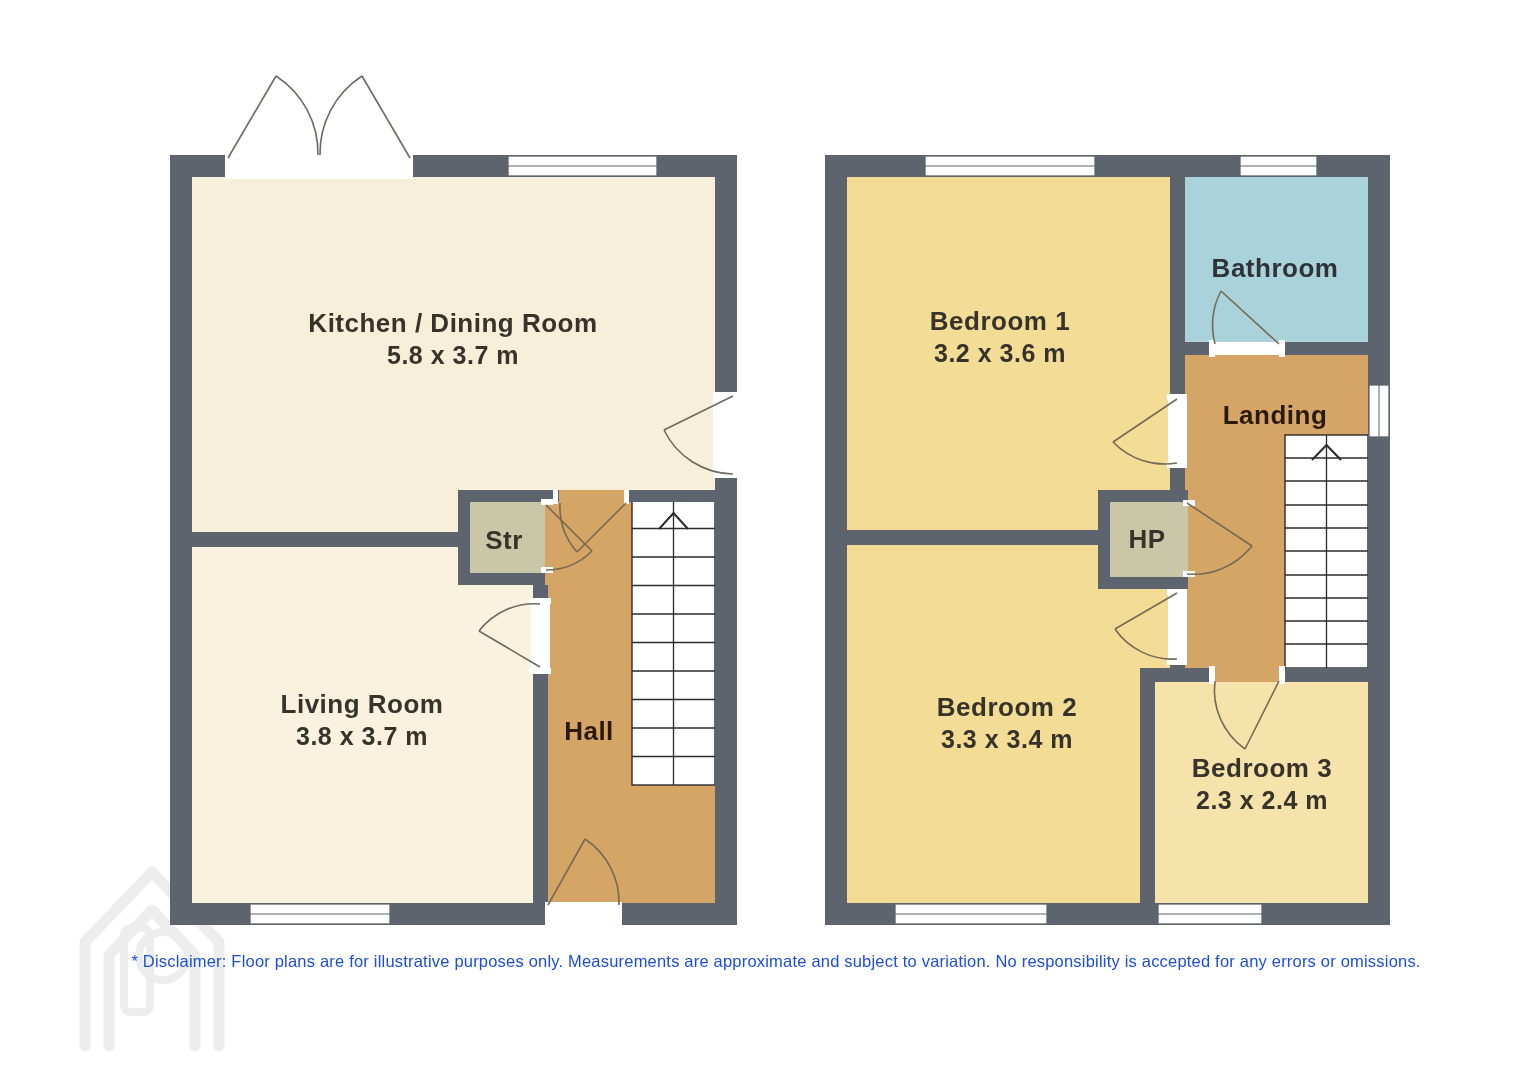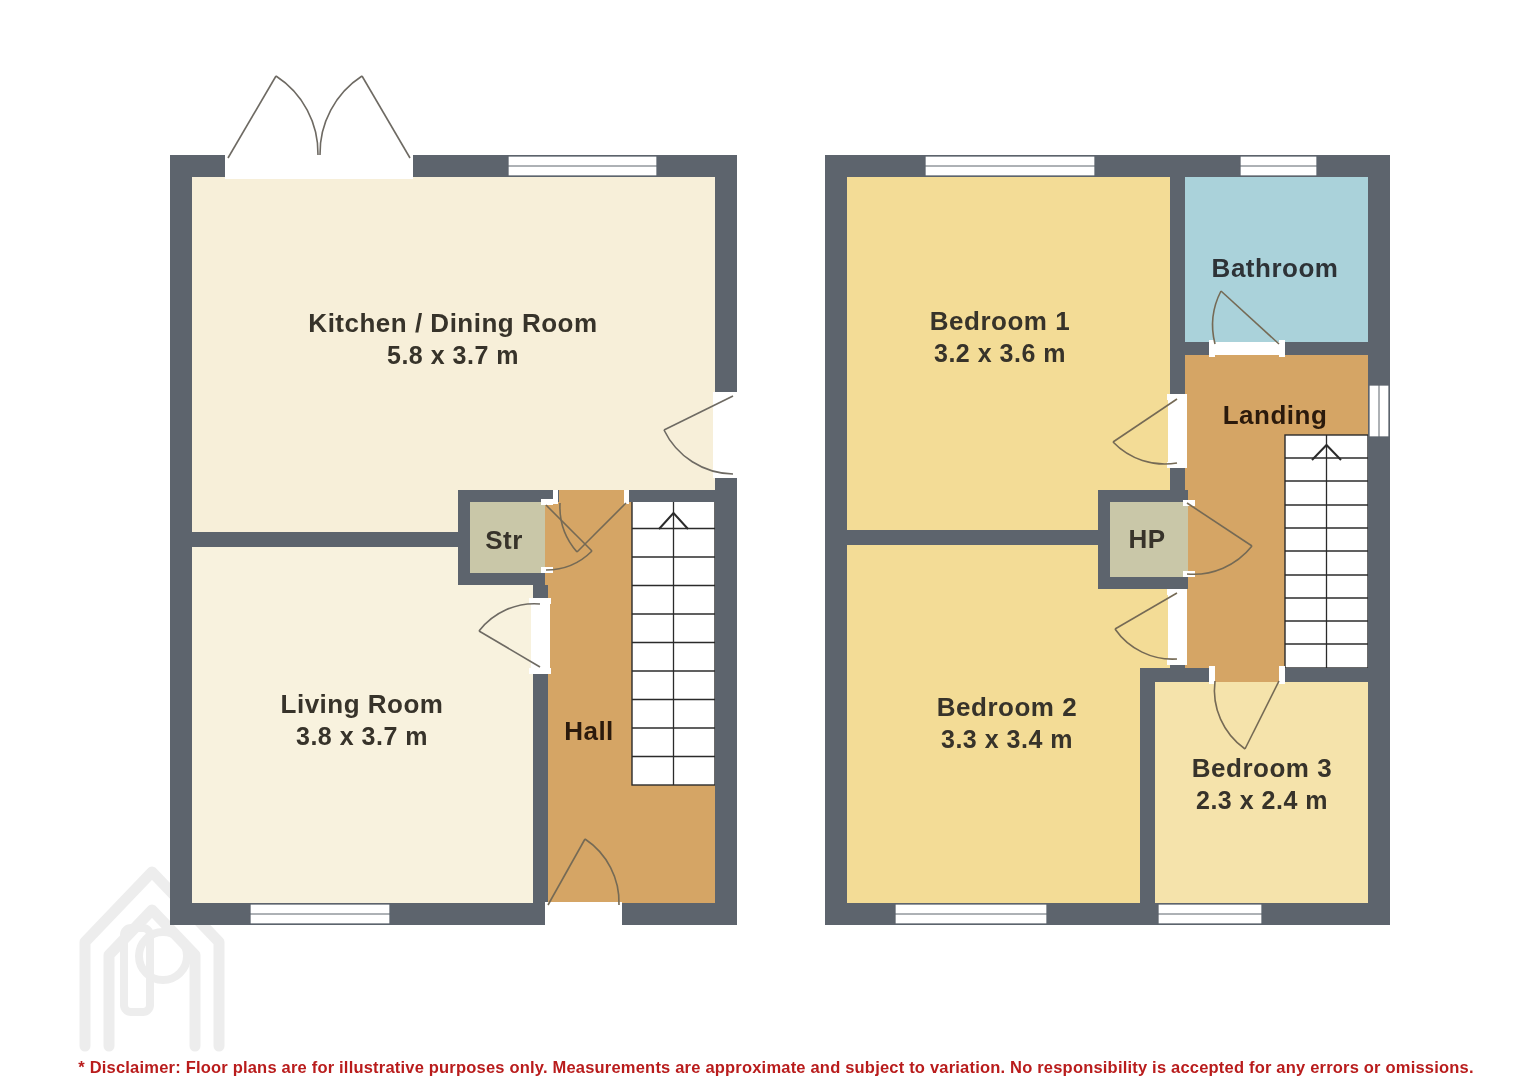--- a/index.html
+++ b/index.html
@@ -11,22 +11,22 @@
   .lbl-tan{fill:#2b1a0c;}
   .lbl-bath{fill:#2e3337;}
   .door{fill:none;stroke:#756a55;stroke-width:1.6;}
   .door-ext{fill:none;stroke:#6e6a63;stroke-width:1.6;}
   .tread{stroke:#2b2b2b;stroke-width:1.3;}
   .win{fill:#ffffff;stroke:#5d646d;stroke-width:1.3;}
   .winline{stroke:#5d646d;stroke-width:1;}
   .gap{fill:#ffffff;}
   .jamb{fill:#ffffff;}
   .wm{fill:none;stroke:#ededed;stroke-linejoin:round;stroke-linecap:round;}
-  #disclaimer{position:absolute;top:1058px;left:776px;transform:translateX(-50%);
-              white-space:nowrap;font-size:16.5px;color:#b91c1c;letter-spacing:0.2px;font-weight:bold;}
+  #disclaimer{position:absolute;top:952px;left:776px;transform:translateX(-50%);
+              white-space:nowrap;font-size:16.5px;color:#1d4ed8;letter-spacing:0.2px;}
 </style>
 </head>
 <body>
 
 <div id="canvas">
 <svg width="1527" height="1080" viewBox="0 0 1527 1080">
 
   <g>
     <path class="wm" stroke-width="11" d="M85,1046 L85,942 L152,872 L219,942 L219,1046"></path>
     <path class="wm" stroke-width="11" d="M109,1046 L109,955 L152,910 L195,955 L195,1046"></path>

